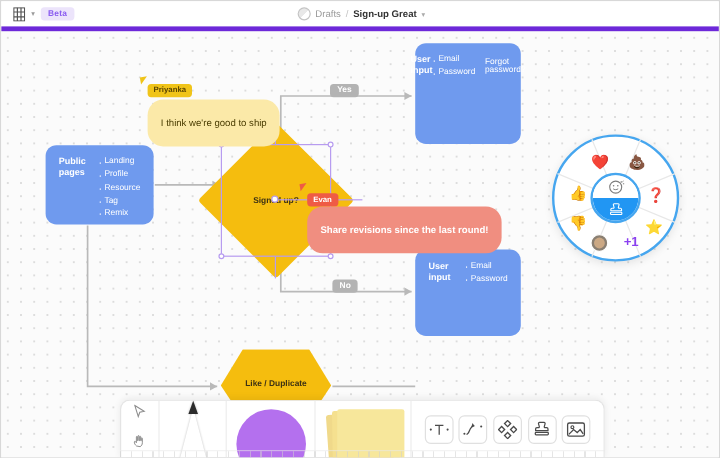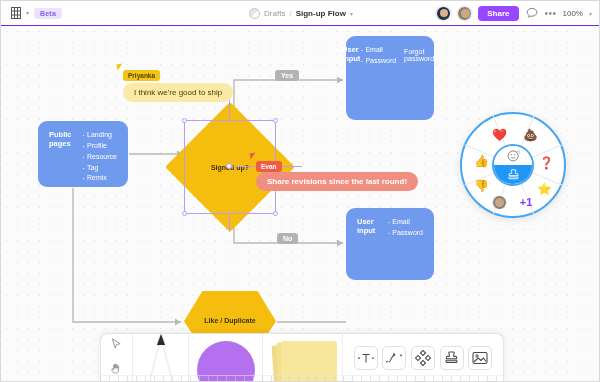--- a/index.html
+++ b/index.html
@@ -15,21 +15,21 @@
     background: #ffffff;
     border: 1px solid #d8d8d8;
     overflow: hidden;
   }
 
   
   .header {
     position: absolute; top: 0; left: 0;
     width: 600px; height: 25px;
     background: #ffffff;
-    border-bottom: 1px solid #6d28d9;
+    border-bottom: 4px solid #6d28d9;
     display: flex; align-items: center;
     z-index: 60;
   }
   .hdr-left { display: flex; align-items: center; gap: 5px; padding-left: 9px; }
   .logo-mark {
     width: 11px; height: 13px;
     display: flex; align-items: center; justify-content: center;
     color: #555;
   }
   .caret { font-size: 6px; color: #9a9a9a; line-height: 1; }
@@ -189,21 +189,21 @@
     position: absolute;
     font-size: 6.5px; font-weight: bold; color: #fff;
     padding: 2px 5px; border-radius: 3px;
   }
   .cursor-arrow {
     position: absolute; width: 0; height: 0;
   }
   .bubble {
     position: absolute;
     border-radius: 13px;
-    padding: 5px 11px;
+    padding: 15px 11px;
     font-size: 8px;
     white-space: nowrap;
   }
   #tag-priyanka { left: 122px; top: 44px; background: #f0c419; color:#5a4400; }
   #arr-priyanka {
     left: 116px; top: 38px;
     border-left: 6px solid #f0c419;
     border-bottom: 6px solid transparent;
     border-top: 0; border-right: 0;
     transform: rotate(-10deg);
@@ -365,37 +365,24 @@
         </svg>
       </span>
       <span class="caret">▾</span>
       <span class="beta-pill">Beta</span>
     </div>
 
     <div class="hdr-center">
       <span class="doc-icon"></span>
       <span class="crumb-drafts">Drafts</span>
       <span class="crumb-sep">/</span>
-      <span class="crumb-title">Sign-up Flow</span>
+      <span class="crumb-title">Sign-up Great</span>
       <span class="crumb-caret">▾</span>
     </div>
 
-    <div class="hdr-right">
-      <span class="avatar av1"></span>
-      <span class="avatar av2"></span>
-      <button class="share-btn">Share</button>
-      <span class="icon-btn">
-        <svg width="12" height="12" viewBox="0 0 14 14">
-          <path d="M7 1.6c-3.1 0-5.6 2-5.6 4.5 0 1.5.9 2.8 2.3 3.6l-.5 2.2 2.4-1.3c.45.1.92.15 1.4.15 3.1 0 5.6-2 5.6-4.6S10.1 1.6 7 1.6z" fill="none" stroke="#7a7a7a" stroke-width="1.1"></path>
-        </svg>
-      </span>
-      <span class="dots">•••</span>
-      <span class="zoom-level">100%</span>
-      <span class="crumb-caret">▾</span>
-    </div>
   </div>
 
   <div class="canvas">
 
     <svg width="600" height="357" style="position:absolute;left:0;top:0;">
       <g fill="none" stroke="#b9b9b9" stroke-width="1.4">
 
         <path d="M128 128 L182 128"></path>
 
         <path d="M233 93 L233 54 L342 54"></path>

